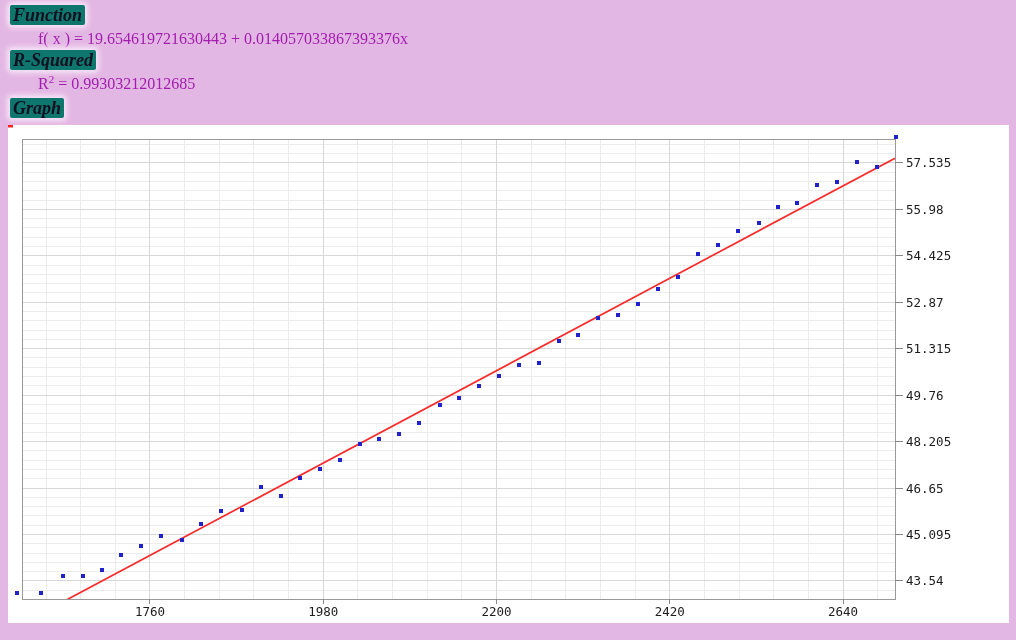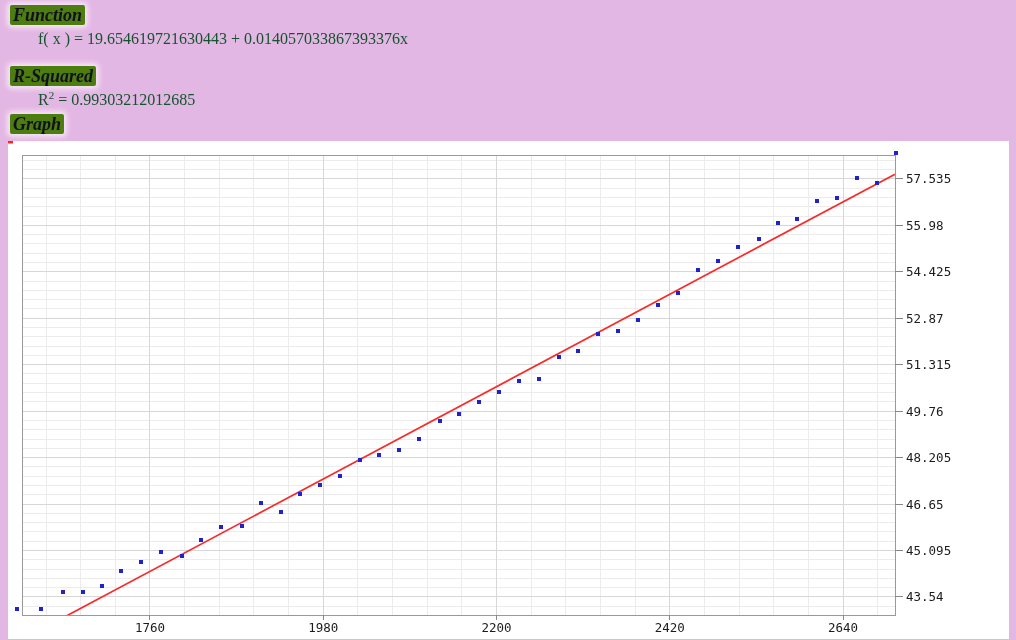--- a/index.html
+++ b/index.html
@@ -8,32 +8,32 @@
     background:#e3b7e3;
     font-family:"Liberation Serif", serif;
   }
   .report{padding:5px 0 0 8px;}
   .heading{
     font-style:italic;font-weight:bold;font-size:18px;line-height:20px;
     color:#101020;margin:0 0 0 2px;
   }
   .heading .hl{
     display:inline-block;padding:0 3px;border-radius:2px;
-    background:#4d7c0f;
+    background:#0f766e;
     box-shadow:0 0 5px 3px #f6e4f8;
     font-family:Liberation Serif, serif;
   }
   .formula{
-    font-size:16px;line-height:19px;color:#14532d;
+    font-size:16px;line-height:19px;color:#a21caf;
     margin:4px 0 0 30px;white-space:pre;
   }
   .formula.rsq{}
   .formula sup{font-size:11px;line-height:0;}
   .formula .rv{margin-left:4px;}
-  .h2gap{margin-top:18px;}
+  .h2gap{margin-top:2px;}
   .h3gap{margin-top:5px;}
   .graph-panel{
     position:relative;
     margin:7px 7px 0 8px;
     width:1001px;height:498px;
     background:#ffffff;
   }
   svg{display:block;}
   text{font-family:"DejaVu Sans Mono","Liberation Mono",monospace;}
 </style>

